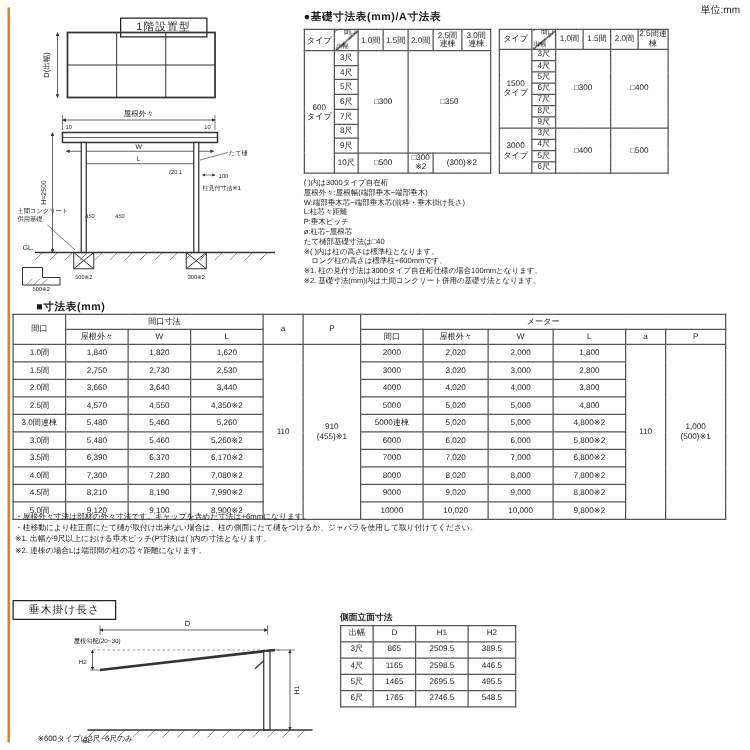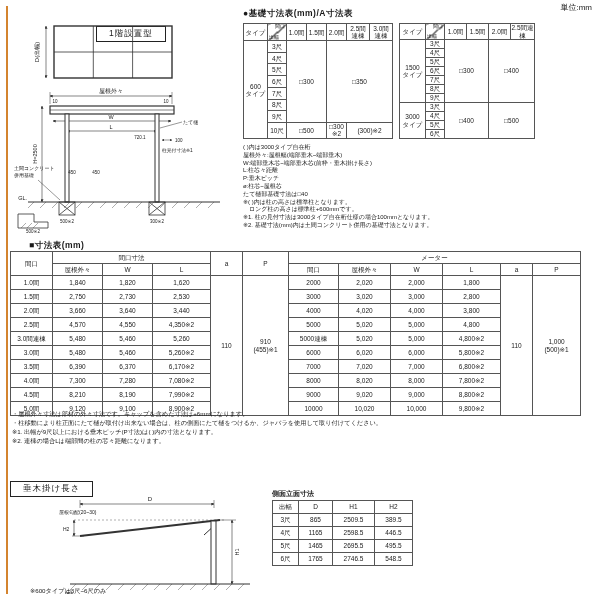--- a/index.html
+++ b/index.html
@@ -30,21 +30,21 @@
   svg text{fill:#1a1a1a;font-family:"Liberation Sans","DejaVu Sans",sans-serif;}
 </style>
 </head>
 <body>
 
 <div id="page">
   <div class="accent-bar"></div>
 
   <div class="abs unit" style="right:8px;top:2px;">単位:mm</div>
 
-  <div class="abs" style="left:96px;top:22px;">
+  <div class="abs" style="left:96px;top:11px;">
     <span class="lbl-box">1階設置型</span>
   </div>
 
   <div class="abs" style="left:12px;top:22px;">
     <svg width="230" height="212" viewBox="0 0 230 212">
       <defs>
         <marker id="ar" viewBox="0 0 10 10" refX="9" refY="5" markerWidth="5" markerHeight="5" orient="auto-start-reverse">
           <path d="M0,0L10,5L0,10z" fill="#333"></path>
         </marker>
       </defs>

